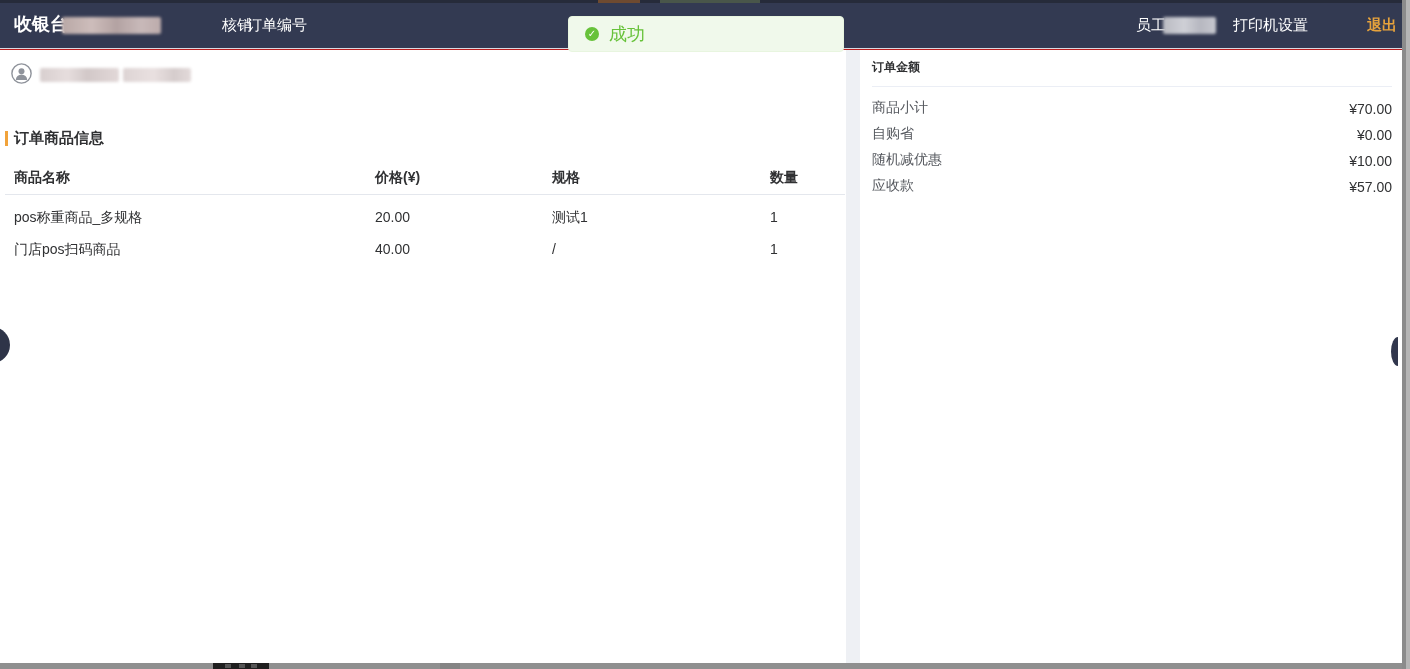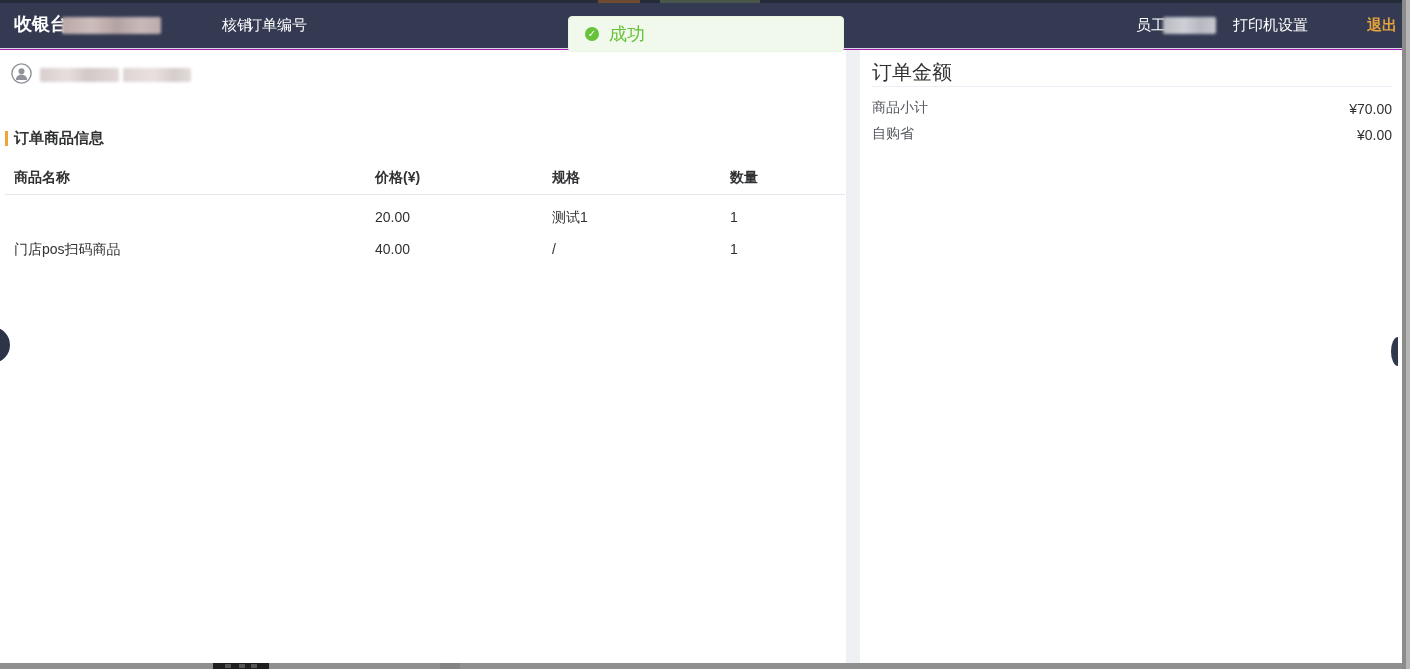--- a/index.html
+++ b/index.html
@@ -1,18 +1,18 @@
 <!DOCTYPE html>
 <html><head>
 <meta charset="utf-8">
 <style>
   * { margin:0; padding:0; box-sizing:border-box; }
   html,body { width:1410px; height:669px; overflow:hidden; }
   body { font-family:"Liberation Sans","DejaVu Sans",sans-serif; background:#fff; color:#303133; }
-  .frame { position:relative; width:1410px; height:669px; background:#a21caf; overflow:hidden; }
+  .frame { position:relative; width:1410px; height:669px; background:#b91c1c; overflow:hidden; }
 
   
   .navbar { position:absolute; left:0; top:0; width:1402px; height:49px; background:#333a52; z-index:5; border-bottom:1px solid #d8dbe2; }
   .nav-title { position:absolute; left:14px; top:0; line-height:49px; font-size:18px; font-weight:bold; color:#ffffff; }
   .nav-item { position:absolute; top:0; line-height:49px; font-size:15px; color:#ffffff; cursor:pointer; }
   .nav-item-hexiao { left:205px;margin-left:17px; }
   .nav-item-stats { left:247px; }
   .nav-right-label { position:absolute; left:1136px; top:0; line-height:49px; font-size:15px; color:#ffffff; }
   .nav-printer { left:1233px; }
   .nav-logout { left:1367px; color:#e6a23c; font-weight:bold; }
@@ -48,28 +48,28 @@
   .ptable { position:absolute; left:0; top:110px; width:846px; }
   .ptable .hrow { position:relative; height:34px; }
   .ptable .hcell { position:absolute; top:0; line-height:34px; font-size:14px; font-weight:bold; color:#303133; }
   .ptable .hline { position:absolute; left:5px; top:34px; width:840px; height:1px; background:#e4e7ed; }
   .ptable .drow { position:relative; height:32px; }
   .ptable .drow.first { margin-top:7px; }
   .ptable .dcell { position:absolute; top:0; line-height:32px; font-size:14px; color:#303133; }
   .col-name  { left:14px; }
   .col-price { left:375px; }
   .col-spec  { left:552px; }
-  .col-qty   { left:730px; }
+  .col-qty   { left:770px; }
 
   
   .divider { position:absolute; left:846px; top:50px; width:14px; height:613px; background:#eef0f4; }
 
   
   .right-panel { position:absolute; left:860px; top:50px; width:542px; height:613px; background:#fff; }
-  .summary-title { position:absolute; left:12px; top:9px; font-size:20px; font-weight:normal; color:#303133;text-align:center; }
+  .summary-title { position:absolute; left:12px; top:9px; font-size:12px; font-weight:bold; color:#303133;text-align:center; }
   .summary-sep { position:absolute; left:12px; top:36px; width:520px; height:1px; background:#ebeef5; }
   .summary-rows { position:absolute; left:12px; top:41px; width:520px; }
   .summary-row { display:flex; justify-content:space-between; align-items:flex-end; height:26px; }
   .summary-label { font-size:14px; color:#55585e; }
   .summary-value { font-size:14px; color:#303133; }
   .finish-btn { position:absolute; left:11px; top:189px; width:101px; height:38px; background:#fff; border:1px solid #f2b561; border-radius:4px; font-size:16px; color:#f0a24a; text-align:center; line-height:36px; cursor:pointer; font-family:inherit; }
 
   
   .left-handle { position:absolute; left:-26px; top:327px; width:36px; height:36px; border-radius:50%; background:#2e3448; z-index:8; }
   .right-handle { position:absolute; left:1391px; top:337px; width:7px; height:29px; border-radius:100% 0 0 100% / 50% 0 0 50%; background:#31374d; z-index:8; }
@@ -122,20 +122,21 @@
 
     <div class="ptable">
       <div class="hrow">
         <span class="hcell col-name">商品名称</span>
         <span class="hcell col-price">价格(¥)</span>
         <span class="hcell col-spec">规格</span>
         <span class="hcell col-qty">数量</span>
         <span class="hline"></span>
       </div>
       <div class="drow first">
+        <span class="dcell col-name">pos称重商品_多规格</span>
         <span class="dcell col-price">20.00</span>
         <span class="dcell col-spec">测试1</span>
         <span class="dcell col-qty">1</span>
       </div>
       <div class="drow">
         <span class="dcell col-name">门店pos扫码商品</span>
         <span class="dcell col-price">40.00</span>
         <span class="dcell col-spec">/</span>
         <span class="dcell col-qty">1</span>
       </div>
@@ -149,20 +150,28 @@
     <div class="summary-sep"></div>
     <div class="summary-rows">
       <div class="summary-row">
         <span class="summary-label">商品小计</span>
         <span class="summary-value">¥70.00</span>
       </div>
       <div class="summary-row">
         <span class="summary-label">自购省</span>
         <span class="summary-value">¥0.00</span>
       </div>
+      <div class="summary-row">
+        <span class="summary-label">随机减优惠</span>
+        <span class="summary-value">¥10.00</span>
+      </div>
+      <div class="summary-row">
+        <span class="summary-label">应收款</span>
+        <span class="summary-value">¥57.00</span>
+      </div>
     </div>
   </div>
 
   <div class="left-handle"></div>
   <div class="right-handle"></div>
   <div class="right-border"></div>
   <div class="bottom-bar">
     <span class="task-dark">
       <i class="m1"></i>
         <i class="m2"></i>

